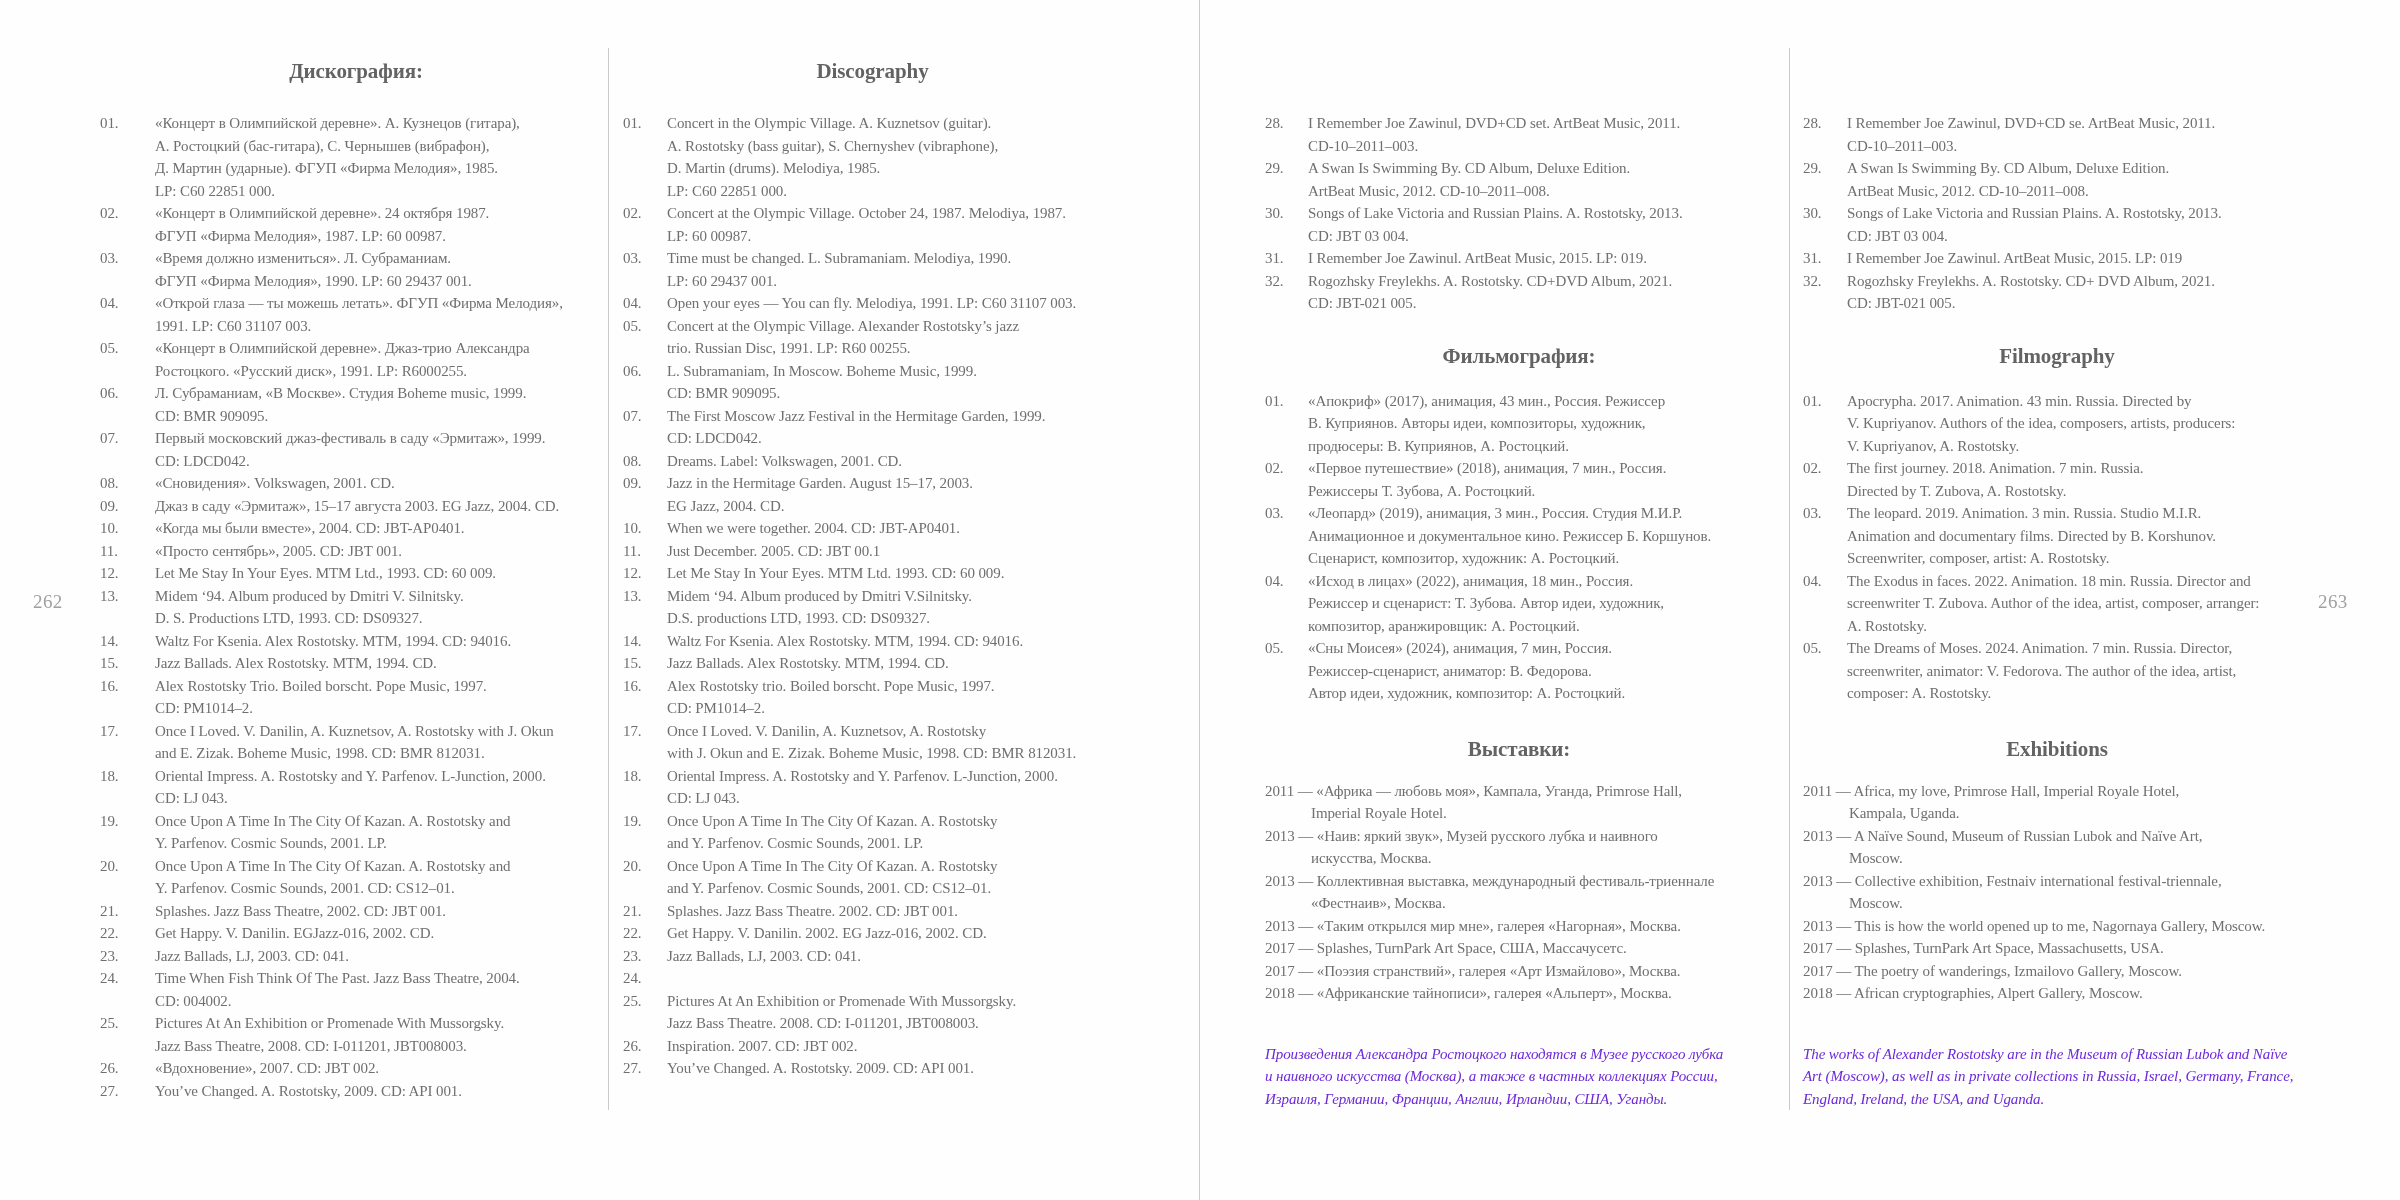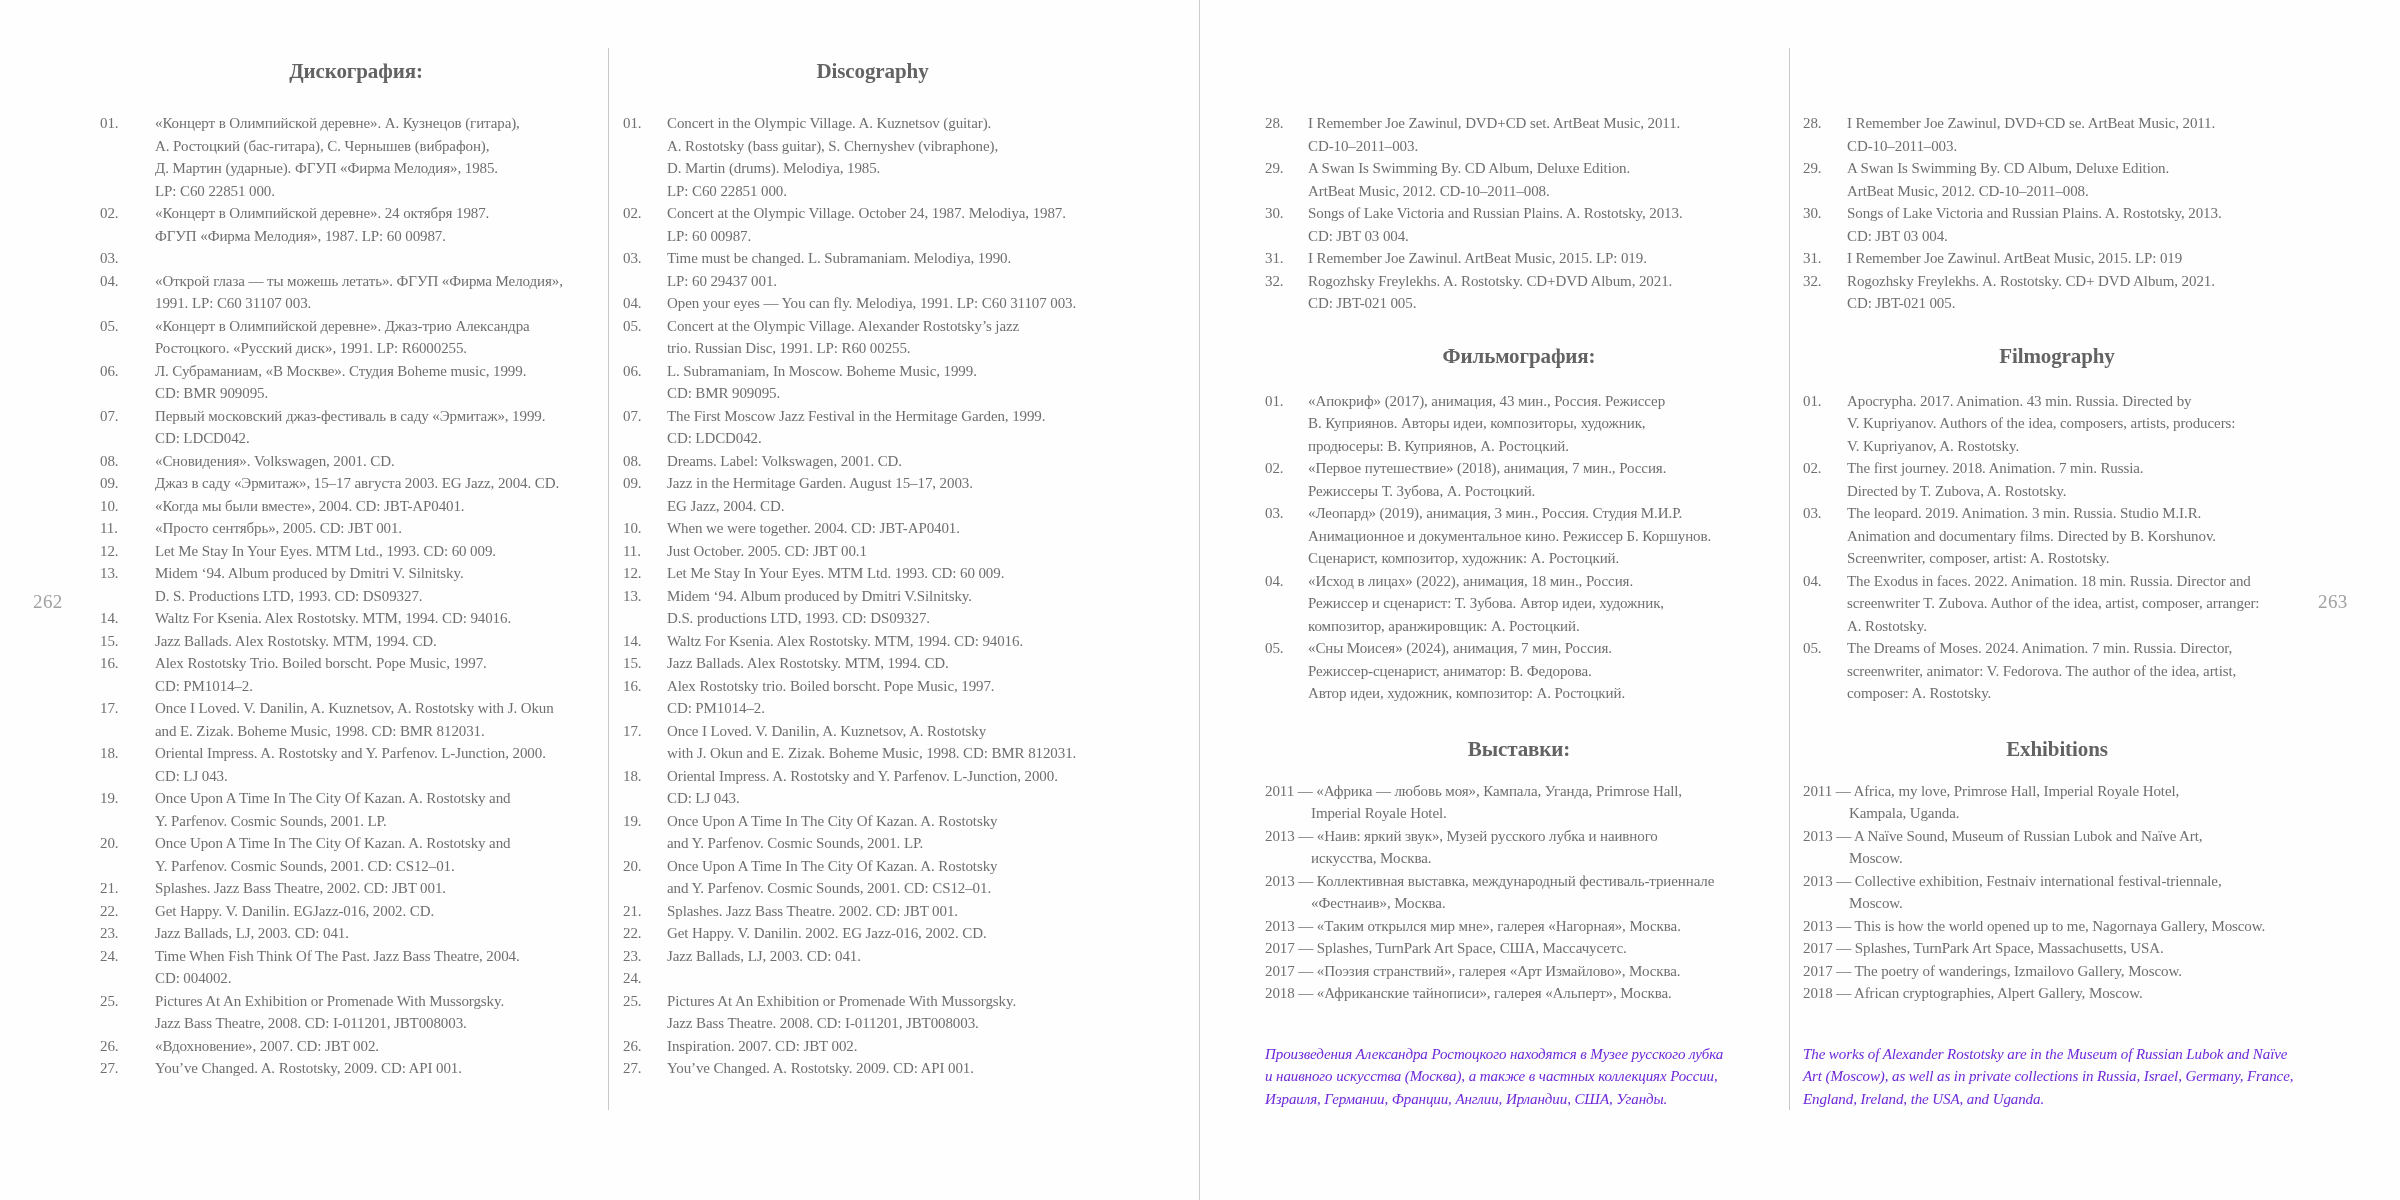--- a/index.html
+++ b/index.html
@@ -46,20 +46,22 @@
 Д. Мартин (ударные). ФГУП «Фирма Мелодия», 1985.
 LP: C60 22851 000.</span>
       </div>
       <div class="entry">
         <span class="num">02.</span>
         <span class="txt">«Концерт в Олимпийской деревне». 24 октября 1987.
 ФГУП «Фирма Мелодия», 1987. LP: 60 00987.</span>
       </div>
       <div class="entry">
         <span class="num">03.</span>
+        <span class="txt">«Время должно измениться». Л. Субраманиам.
+ФГУП «Фирма Мелодия», 1990. LP: 60 29437 001.</span>
       </div>
       <div class="entry">
         <span class="num">04.</span>
         <span class="txt">«Открой глаза — ты можешь летать». ФГУП «Фирма Мелодия»,
 1991. LP: C60 31107 003.</span>
       </div>
       <div class="entry">
         <span class="num">05.</span>
         <span class="txt">«Концерт в Олимпийской деревне». Джаз-трио Александра
 Ростоцкого. «Русский диск», 1991. LP: R6000255.</span>
@@ -212,21 +214,21 @@
         <span class="num">09.</span>
         <span class="txt">Jazz in the Hermitage Garden. August 15–17, 2003.
 EG Jazz, 2004. CD.</span>
       </div>
       <div class="entry">
         <span class="num">10.</span>
         <span class="txt">When we were together. 2004. CD: JBT-AP0401.</span>
       </div>
       <div class="entry">
         <span class="num">11.</span>
-        <span class="txt">Just October. 2005. CD: JBT 00.1</span>
+        <span class="txt">Just December. 2005. CD: JBT 00.1</span>
       </div>
       <div class="entry">
         <span class="num">12.</span>
         <span class="txt">Let Me Stay In Your Eyes. MTM Ltd. 1993. CD: 60 009.</span>
       </div>
       <div class="entry">
         <span class="num">13.</span>
         <span class="txt">Midem ‘94. Album produced by Dmitri V.Silnitsky.
 D.S. productions LTD, 1993. CD: DS09327.</span>
       </div>

